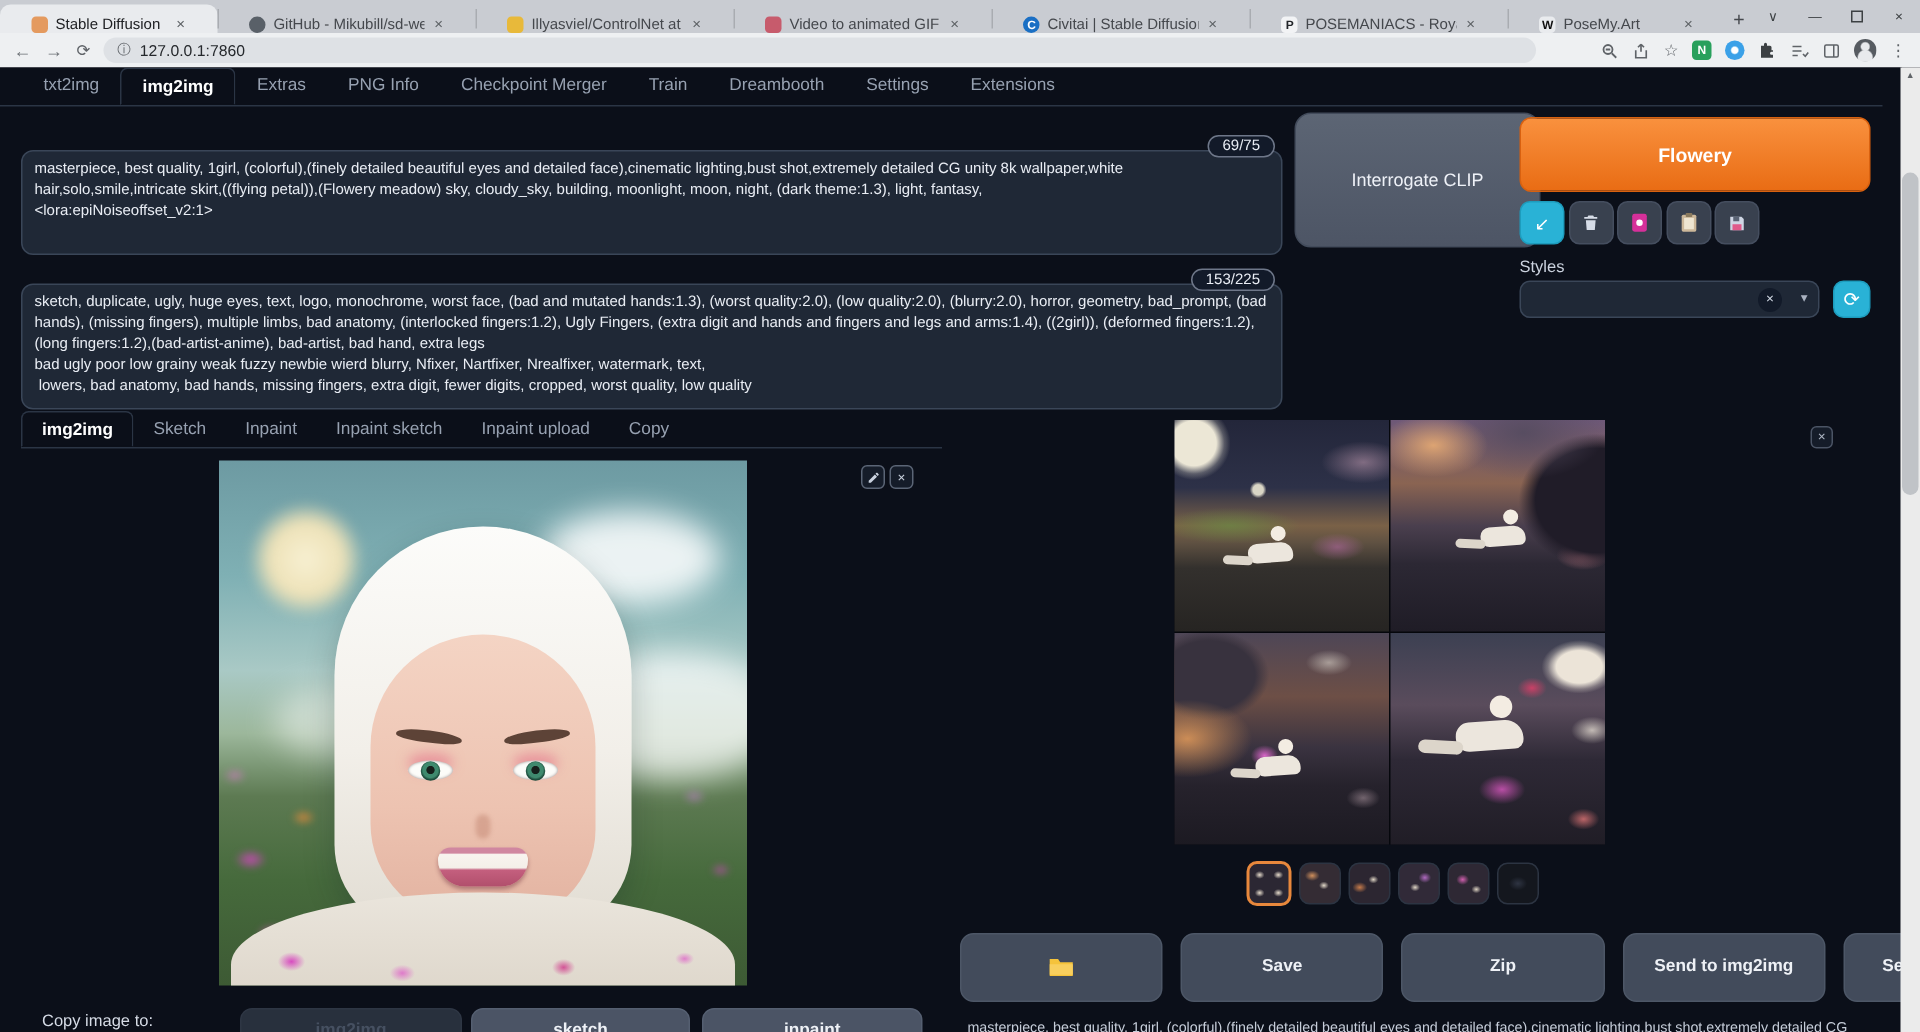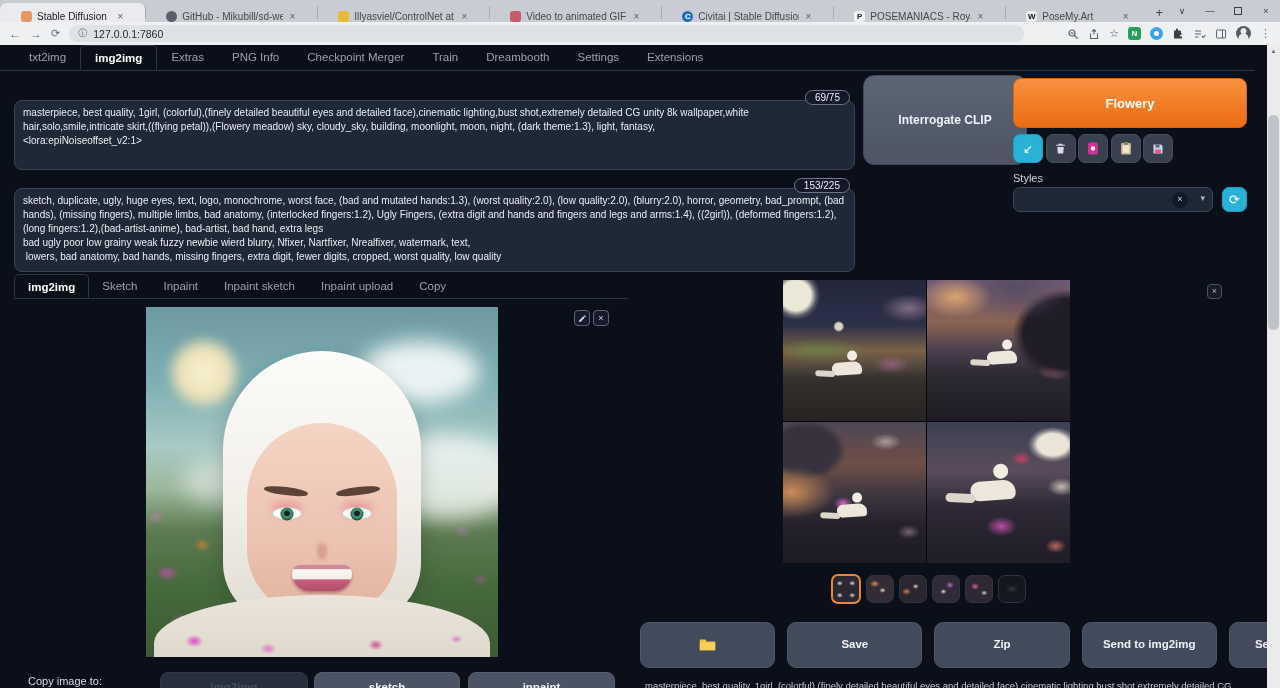--- a/index.html
+++ b/index.html
@@ -41,21 +41,21 @@
 
   .prompts { position:absolute; left:14px; top:33px; width:841px;margin-top:22px; }
   .ta-wrap { position:relative; }
   textarea.ta { width:100%; background:#1f2836; border:1px solid #3a4658; border-radius:8px; color:#e9edf4; font-size:10px; line-height:1.4; padding:5px 8px; resize:none; outline:none; overflow:hidden; }
   .ta.pos { height:70px; }
   .ta-wrap.negw { margin-top:14px; }
   .ta.neg { height:84px; }
   .chip { position:absolute; right:5px; top:-10px; background:#121a29; border:1px solid #6e7789; border-radius:8px; padding:1px 9px; font-size:10px; color:#e9edf4; z-index:2; }
 
   .interx { position:absolute; left:863px; top:30px; width:140px; }
-  .interbtn { display:block; width:164px; height:90px; background:linear-gradient(#5c6574,#4d5565); border:1px solid #424b5b; border-radius:11px; color:#eef1f7; font-weight:bold; font-size:12px; line-height:1.5; cursor:pointer; }
+  .interbtn { display:block; width:164px; height:90px; background:linear-gradient(#5c6574,#4d5565); border:1px solid #424b5b; border-radius:11px; color:#eef1f7; font-weight:normal; font-size:12px; line-height:1.5; cursor:pointer; }
   .interbtn + .interbtn { margin-top:7px; }
 
   .genx { position:absolute; left:1013px; top:33px; width:234px; }
   .genbtn { width:234px; height:50px; background:linear-gradient(#f9913e,#e96c14); border:1px solid #d9610f; border-radius:8px; color:#fff; font-weight:bold; font-size:13px; cursor:pointer; }
   .toolrow { margin-top:6px; display:flex; gap:2.5px; }
   .toolbtn { width:30px; height:29px; background:#39414f; border:1px solid #454e5f; border-radius:7px; display:flex; align-items:center; justify-content:center; color:#fff; font-size:12px; cursor:pointer; }
   .toolbtn.paste { background:#29b2d6; border-color:#1d9cbd; }
   .styles-lbl { margin-top:9px; font-size:11px; color:#ccd3df; }
   .styles-row { margin-top:3px; display:flex; gap:9px; }
   .styles-dd { position:relative; width:200px; height:25px; background:#1f2836; border:1px solid #3a4658; border-radius:7px; }

